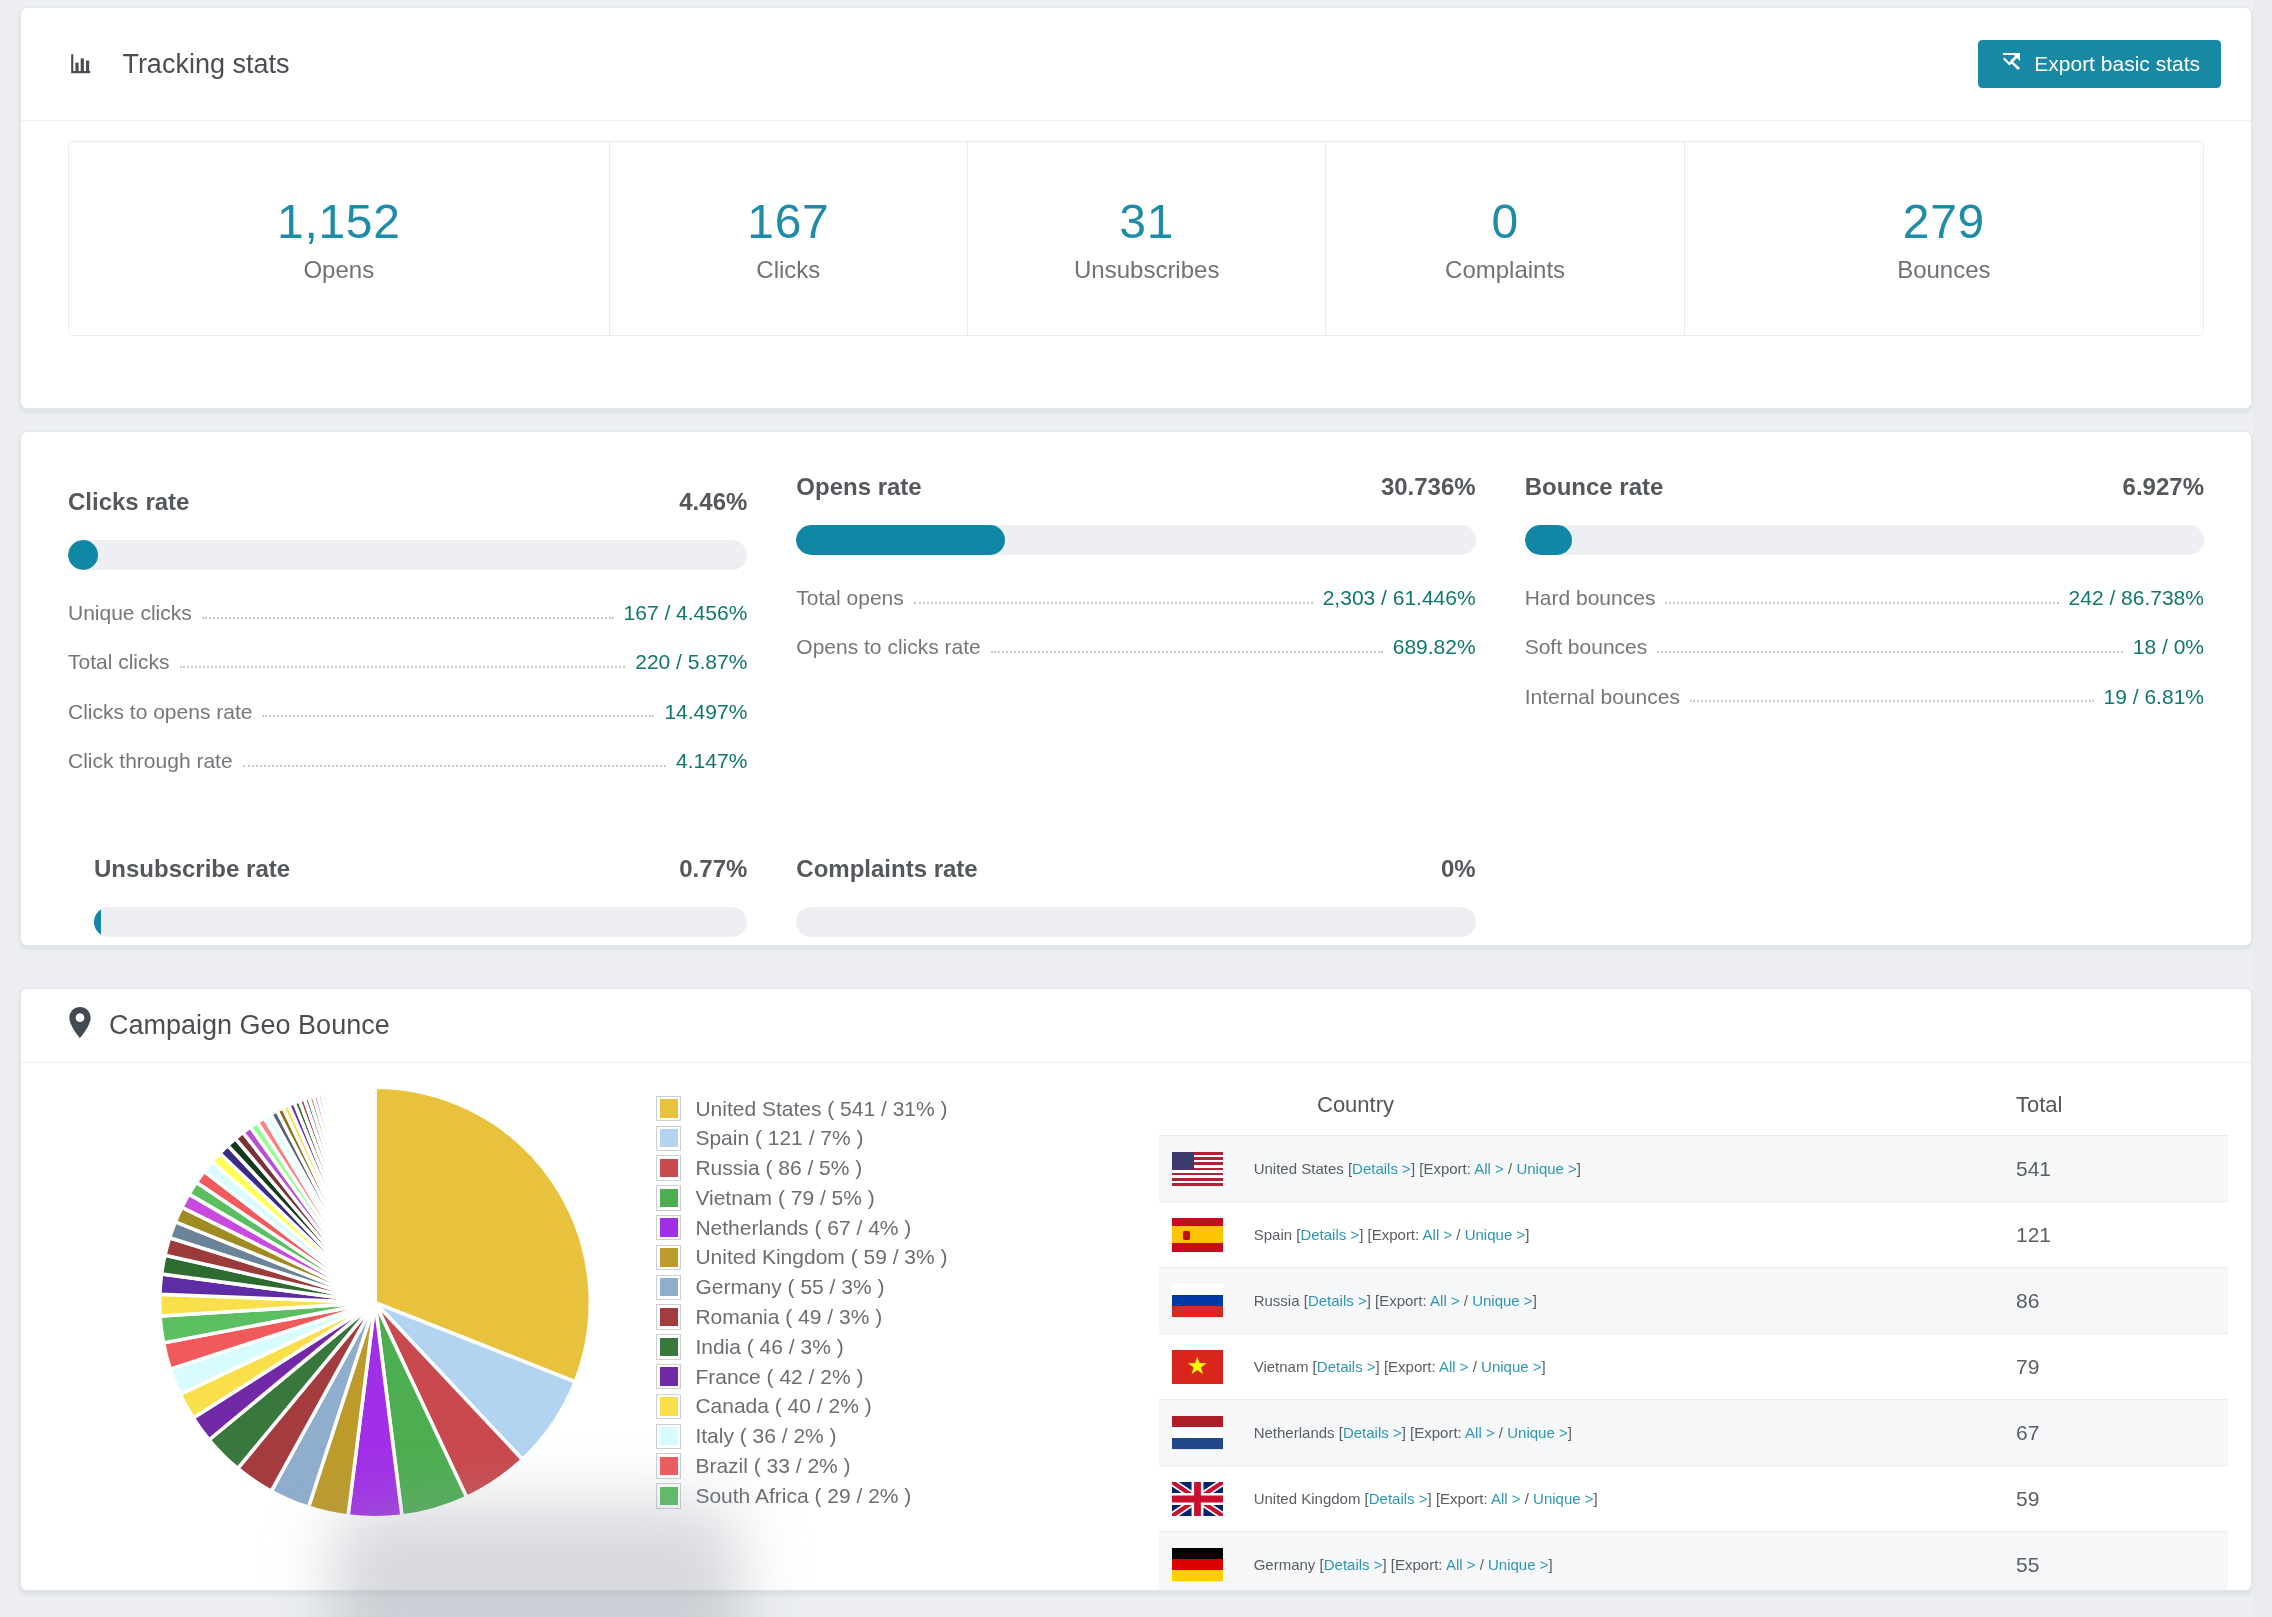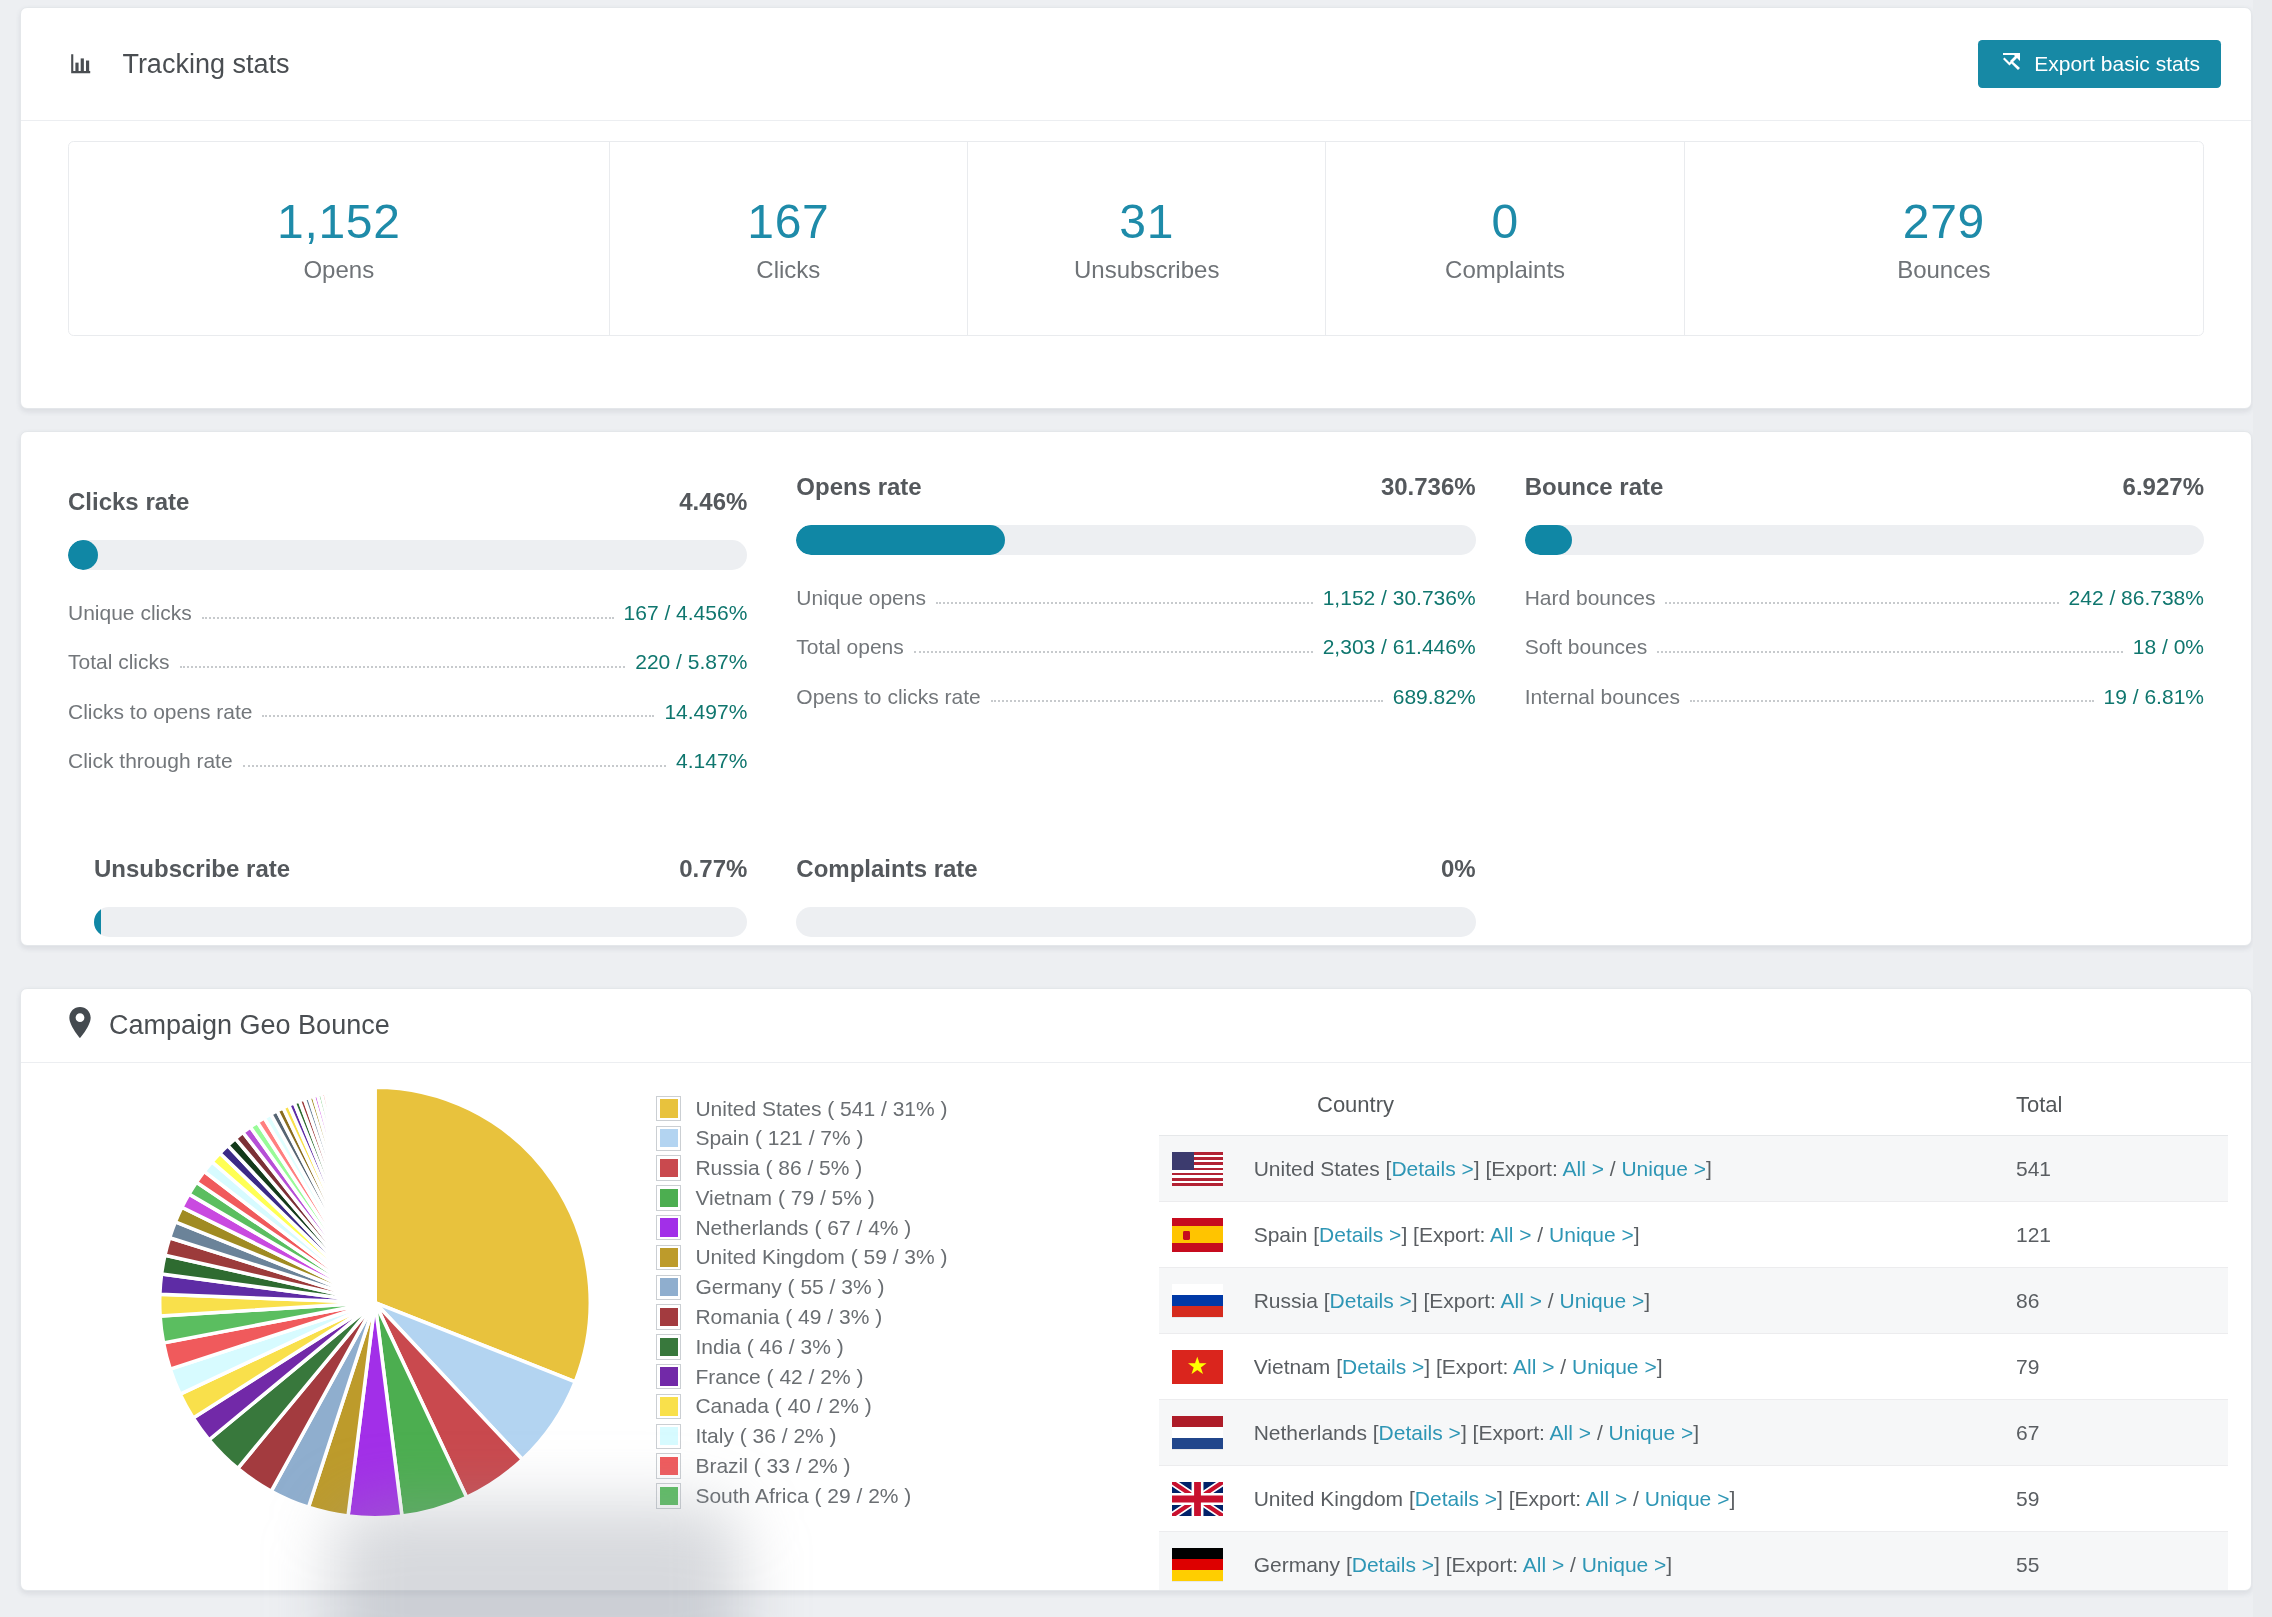--- a/index.html
+++ b/index.html
@@ -80,21 +80,21 @@
   .legend-swatch i { display:block; width:18.4px; height:18.4px; }
   .legend-label { font-size:21px; color:#6a6e72; white-space:nowrap; }
 
   .geo-table { position:absolute; left:1138px; top:85px; width:1069px; }
   .gt-head { display:flex; height:62px; align-items:center; border-bottom:1.4px solid #e6e8ea; }
   .gt-head .c1 { padding-left:158px; font-size:22px; color:#53575a; }
   .gt-head .c2 { margin-left:auto; width:212px; font-size:22px; color:#53575a; }
   .gt-row { display:flex; align-items:center; height:66px; border-bottom:0.7px solid #ececee; }
   .gt-row.odd { background:#f6f7f8; }
   .gt-flag { width:51px; height:34px; margin:0 31px 0 12.7px; flex:none; position:relative; overflow:hidden; box-shadow:0 0 0 0.7px rgba(0,0,0,.08) inset; }
-  .gt-country { font-size:21px; color:#5a5e62; white-space:nowrap; }
+  .gt-country { font-size:15px; color:#5a5e62; white-space:nowrap; }
   .gt-country a { color:#2e96b5; text-decoration:none; cursor:pointer; }
   .gt-total { margin-left:auto; width:212px; font-size:21px; color:#5a5e62; }
 
   .bottom-shadow {
     position:absolute; left:332px; top:1503px; width:409px; height:184px;
     background:rgba(150,156,166,.38); border-radius:42px;
     filter:blur(32px); pointer-events:none;
   }
   .right-strip { position:absolute; right:0; top:0; width:20px; height:100%; background:#e9ebee; }
 </style>
@@ -184,25 +184,20 @@
       </div>
       <div class="rate-block" style="grid-area: 1 / 2;">
         <div class="rate-head">
           <span class="rate-title">Opens rate</span>
           <span class="rate-value">30.736%</span>
         </div>
         <div class="rate-bar">
           <div class="rate-fill" style="width: 30.736%;"></div>
         </div>
         <div class="rate-rows">
-          <div class="rate-row">
-            <span class="rl">Unique opens</span>
-            <span class="leader"></span>
-            <span class="rv">1,152 / 30.736%</span>
-          </div>
           <div class="rate-row">
             <span class="rl">Total opens</span>
             <span class="leader"></span>
             <span class="rv">2,303 / 61.446%</span>
           </div>
           <div class="rate-row">
             <span class="rl">Opens to clicks rate</span>
             <span class="leader"></span>
             <span class="rv">689.82%</span>
           </div>

